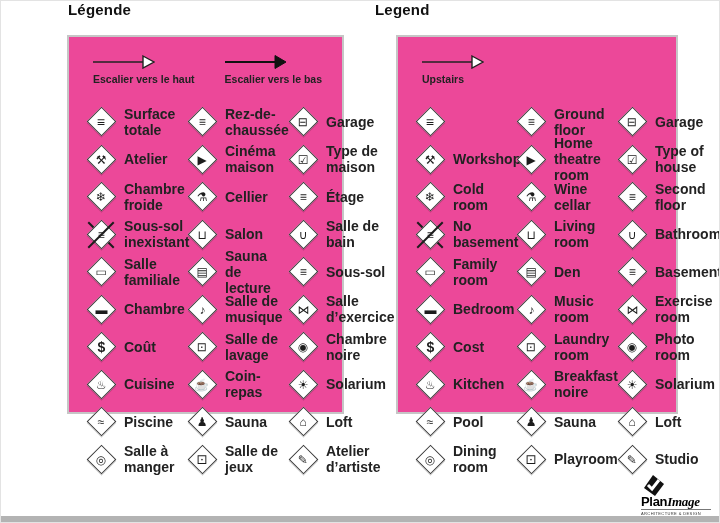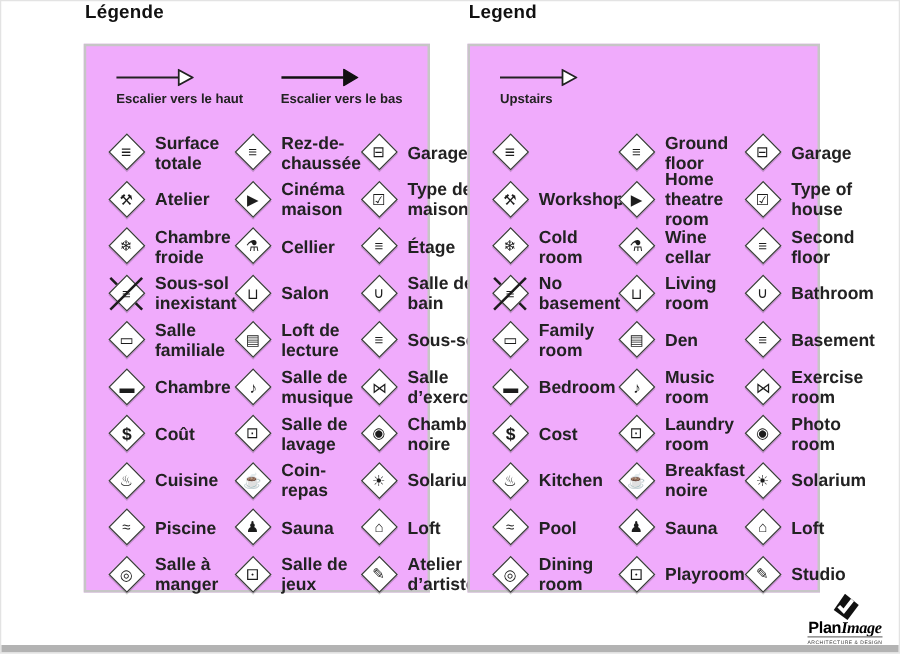--- a/index.html
+++ b/index.html
@@ -25,27 +25,27 @@
     font-weight:700;
     letter-spacing:.2px;
     color:#111;
   }
   .page-title.fr{left:67px;}
   .page-title.en{left:374px;}
 
   .panel{
     position:absolute;
     top:34px;
-    height:439px;
+    height:379px;
     border:2px solid var(--panel-border);
-    background:#f0abfc;
+    background:#ec4899;
     padding:10px 8px 0 16px;
   }
   .panel.fr{left:66px;width:277px;}
-  .panel.en{left:373px;width:282px;}
+  .panel.en{left:395px;width:282px;}
 
   .arrow-row{
     display:flex;
     gap:30px;
     margin:8px 0 2px 8px;
     height:46px;
   }
   .panel.en .arrow-row{gap:24px;}
   .arrow-group{display:flex;flex-direction:column;justify-content:flex-start;}
   .arrow-group svg{display:block;margin-bottom:4px;}
@@ -115,21 +115,20 @@
     max-width:62px;
   }
 
   .logo{
     position:absolute;
     right:8px;
     top:474px;
     width:70px;
     display:flex;
     flex-direction:column;
-    align-items:center;
   }
   .logo svg{display:block;margin-bottom:-2px;}
   .logo-text{font-size:13px;line-height:1;color:#000;white-space:nowrap;}
   .logo-text .p1{font-weight:800;letter-spacing:-.3px;}
   .logo-text .p2{font-family:"Liberation Serif", serif;font-style:italic;font-weight:700;letter-spacing:-.3px;}
   .logo-tagline{
     font-size:4px;
     letter-spacing:.4px;
     color:#333;
     border-top:.5px solid #777;
@@ -272,21 +271,21 @@
           </span>
         </span>
         <span class="cell-label">Salle familiale</span>
       </div>
       <div class="cell">
         <span class="icon-wrap">
           <span class="diamond">
             <span class="glyph">▤</span>
           </span>
         </span>
-        <span class="cell-label">Loft de lecture</span>
+        <span class="cell-label">Sauna de lecture</span>
       </div>
       <div class="cell">
         <span class="icon-wrap">
           <span class="diamond">
             <span class="glyph">≡</span>
           </span>
         </span>
         <span class="cell-label">Sous-sol</span>
       </div>
       <div class="cell">

